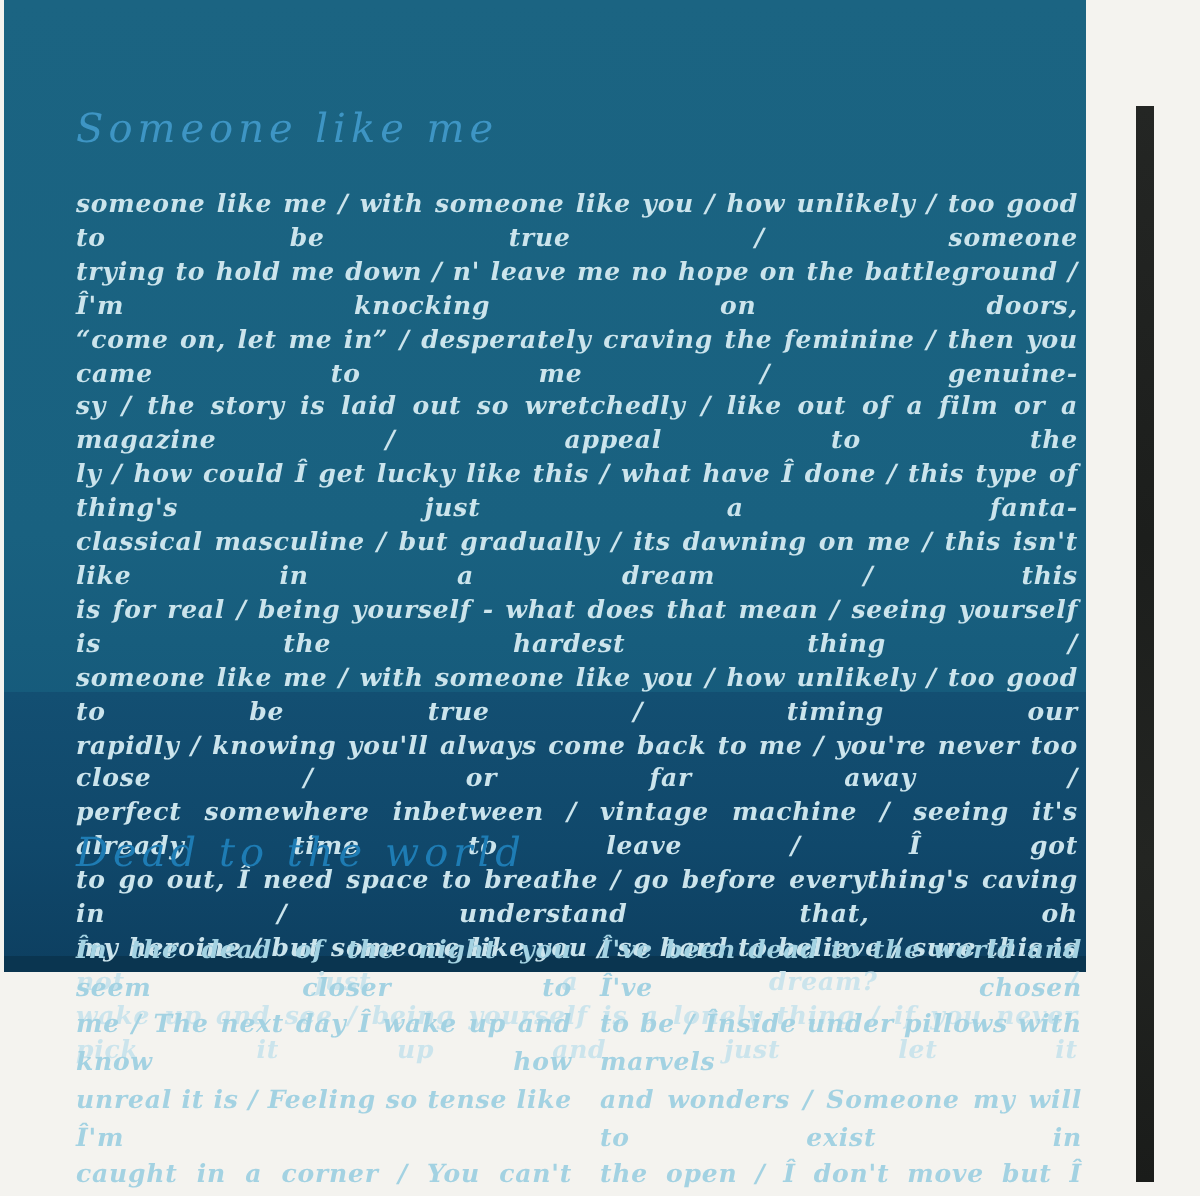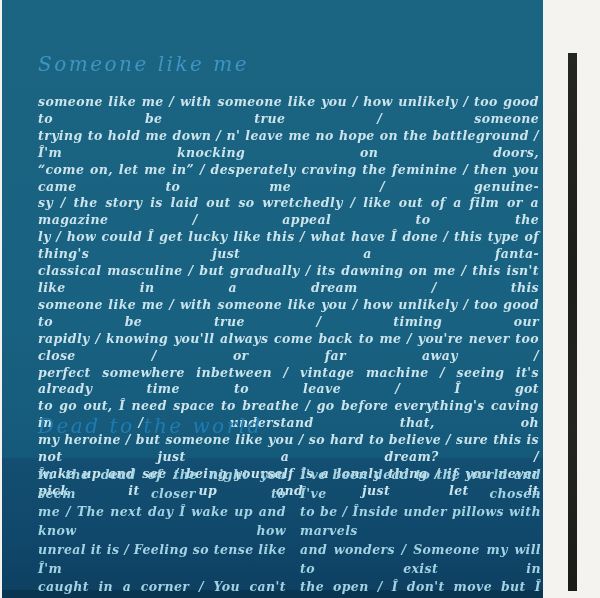--- a/index.html
+++ b/index.html
@@ -2,21 +2,21 @@
 <html><head>
 <meta charset="utf-8">
 <style>
   html,body { margin:0; padding:0; }
   body {
     width:600px; height:598px; position:relative; overflow:hidden;
     background:#f4f3ef;
     font-family:"DejaVu Serif", serif;
   }
   .page {
-    position:absolute; left:2px; top:0; width:541px; height:598px;
+    position:absolute; left:2px; top:0; width:541px; height:486px;
     background:linear-gradient(180deg,#1b6482 0%, #196180 55%, #15597a 77%, #135577 100%);
   }
   .lower-panel {
     position:absolute; left:0; right:0; bottom:0; height:140px;
     background:linear-gradient(180deg,#134f72 0%, #10486b 55%, #0d3f60 100%);
   }
   .bottom-edge {
     position:absolute; left:0; right:0; bottom:0; height:8px;
     background:#0a3550;
   }
@@ -58,20 +58,21 @@
 
   <div class="song-title title-1">Someone like me</div>
 
   <div class="lyrics-block block-1">
     <div class="lyr-line">someone like me / with someone like you / how unlikely / too good to be true / someone</div>
     <div class="lyr-line">trying to hold me down / n' leave me no hope on the battleground / Î'm knocking on doors,</div>
     <div class="lyr-line">“come on, let me in” / desperately craving the feminine / then you came to me / genuine-</div>
     <div class="lyr-line">sy / the story is laid out so wretchedly / like out of a film or a magazine / appeal to the</div>
     <div class="lyr-line">ly / how could Î get lucky like this / what have Î done  / this type of thing's just a fanta-</div>
     <div class="lyr-line">classical masculine / but gradually / its dawning on me / this isn't like in a dream / this</div>
+    <div class="lyr-line">is for real / being yourself - what does that mean / seeing yourself is the hardest thing /</div>
     <div class="lyr-line">someone like me / with someone like you / how unlikely / too good to be true / timing our</div>
     <div class="lyr-line">rapidly / knowing you'll always come back to me / you're never too close / or far away /</div>
     <div class="lyr-line">perfect somewhere inbetween / vintage machine / seeing it's already time to leave / Î got</div>
     <div class="lyr-line">to go out, Î need space to breathe / go before everything's caving in / understand that, oh</div>
     <div class="lyr-line">my heroine / but someone like you / so hard to believe / sure this is not just a dream? /</div>
     <div class="lyr-line">wake up and see / being yourself is a lonely thing / if you never pick it up and just let it</div>
 
   </div>
 
   <div class="song-title title-2">Dead to the world</div>

